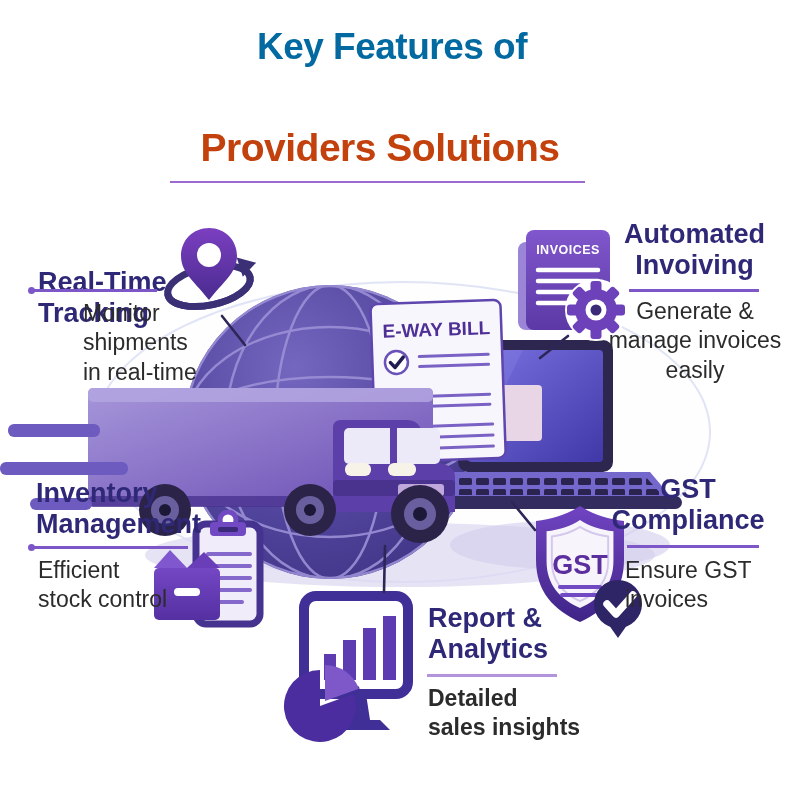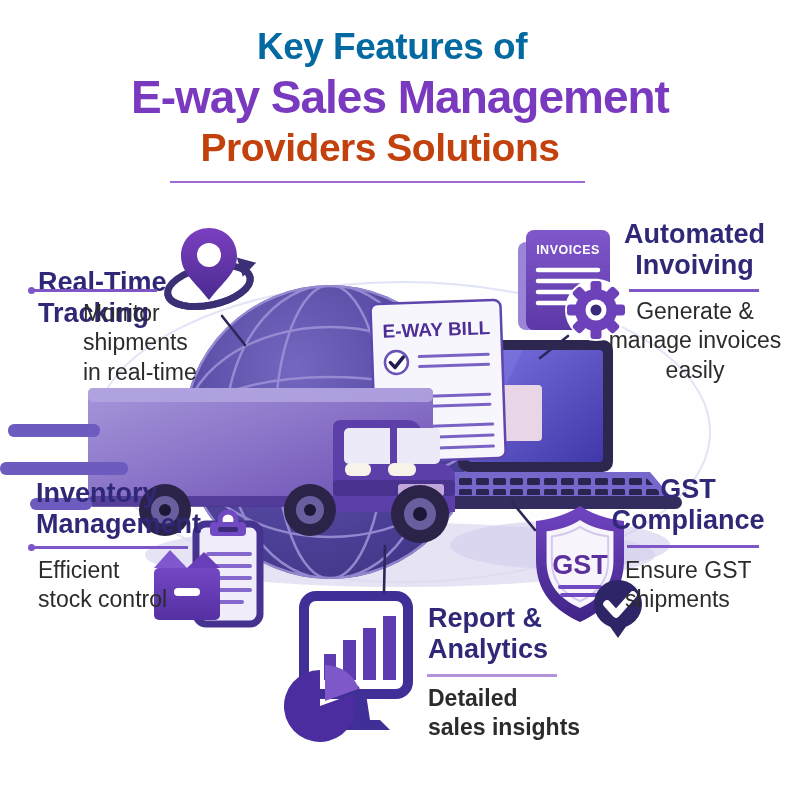--- a/index.html
+++ b/index.html
@@ -137,21 +137,20 @@
   <svg class="abs" style="left:0;top:0;z-index:5;pointer-events:none;" width="800" height="800" viewBox="0 0 800 800">
     <g stroke="#2c2757" stroke-width="2.6" stroke-linecap="round">
       <line x1="222" y1="316" x2="245" y2="345"></line>
       <line x1="540" y1="358" x2="568" y2="336"></line>
       <line x1="512" y1="502" x2="535" y2="530"></line>
       <line x1="385" y1="546" x2="384" y2="592"></line>
     </g>
   </svg>
 
   <div class="abs title-kicker">Key Features of</div>
-  <div class="abs title-main">E-way Sales Management</div>
   <div class="abs title-sub">Providers Solutions</div>
   <div class="abs title-underline"></div>
 
   <div class="abs feat-heading" style="left:38px;top:219px;margin-top:48px;">Real-Time
 Tracking</div>
   <div class="abs feat-underline" style="left:30px;top:289px;width:127px;">
     <span class="dot"></span>
     </div>
   <div class="abs feat-body" style="left:38px;top:299px;margin-left:45px;">Monitor
 shipments
@@ -246,21 +245,21 @@
       <polygon points="33,58 50,42 66,58" fill="#6a3eb8"></polygon>
       <rect x="0" y="58" width="66" height="52" rx="5" fill="url(#boxg)"></rect>
       <rect x="20" y="78" width="26" height="8" rx="4" fill="#ffffff"></rect>
     </g>
   </svg>
 
   <div class="abs feat-heading center-text" style="left:593px;top:474px;width:190px;">GST
 Compliance</div>
   <div class="abs feat-underline" style="left:627px;top:545px;width:132px;"></div>
   <div class="abs feat-body" style="left:625px;top:556px;">Ensure GST
-shipments</div>
+invoices</div>
   <svg class="abs" style="left:528px;top:500px;z-index:4;" width="118" height="138" viewBox="0 0 118 138">
     <defs>
         <linearGradient id="shg" x1="0" y1="0" x2="0" y2="1">
       <stop offset="0%" stop-color="#7144c2"></stop>
           <stop offset="100%" stop-color="#3f2487"></stop>
         </linearGradient>
       </defs>
     <path d="M52,6 C64,14 80,19 96,21 V60 C96,92 78,110 52,122 C26,110 8,92 8,60 V21 C24,19 40,14 52,6 Z" fill="url(#shg)"></path>
     <g transform="translate(52,64) scale(0.76) translate(-52,-64)">
       <path d="M52,6 C64,14 80,19 96,21 V60 C96,92 78,110 52,122 C26,110 8,92 8,60 V21 C24,19 40,14 52,6 Z" fill="#f7f4fc"></path>

